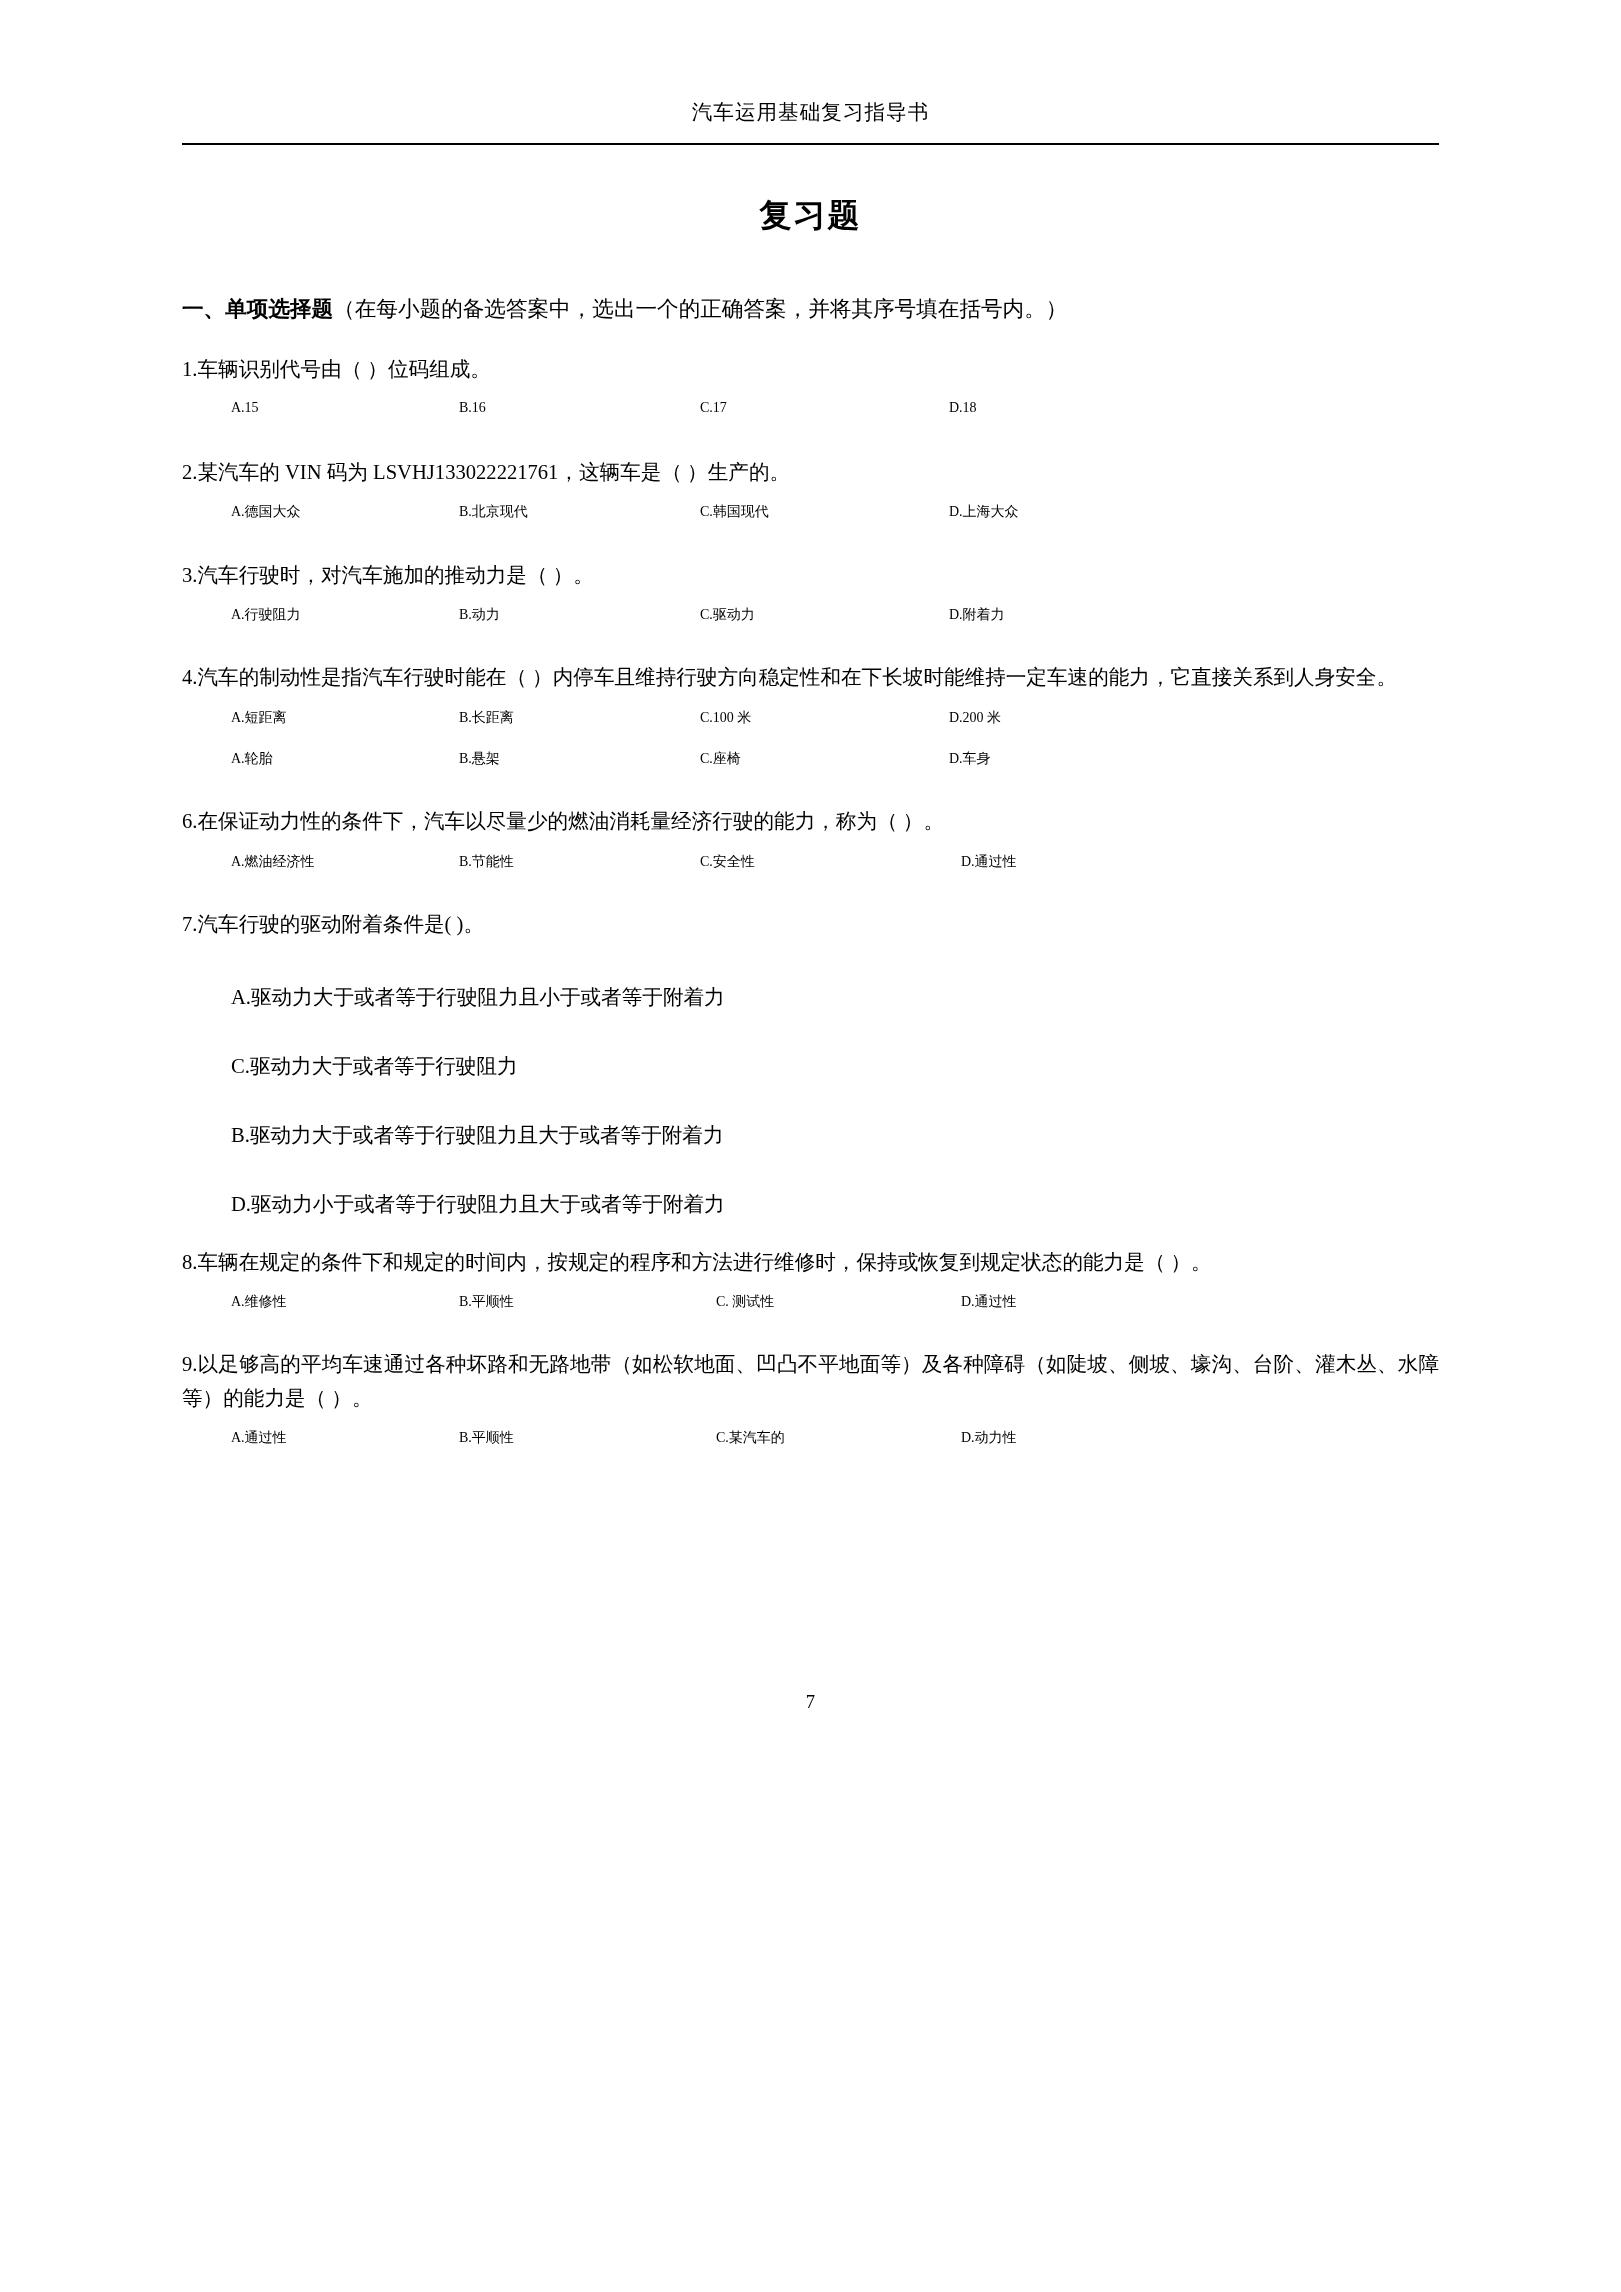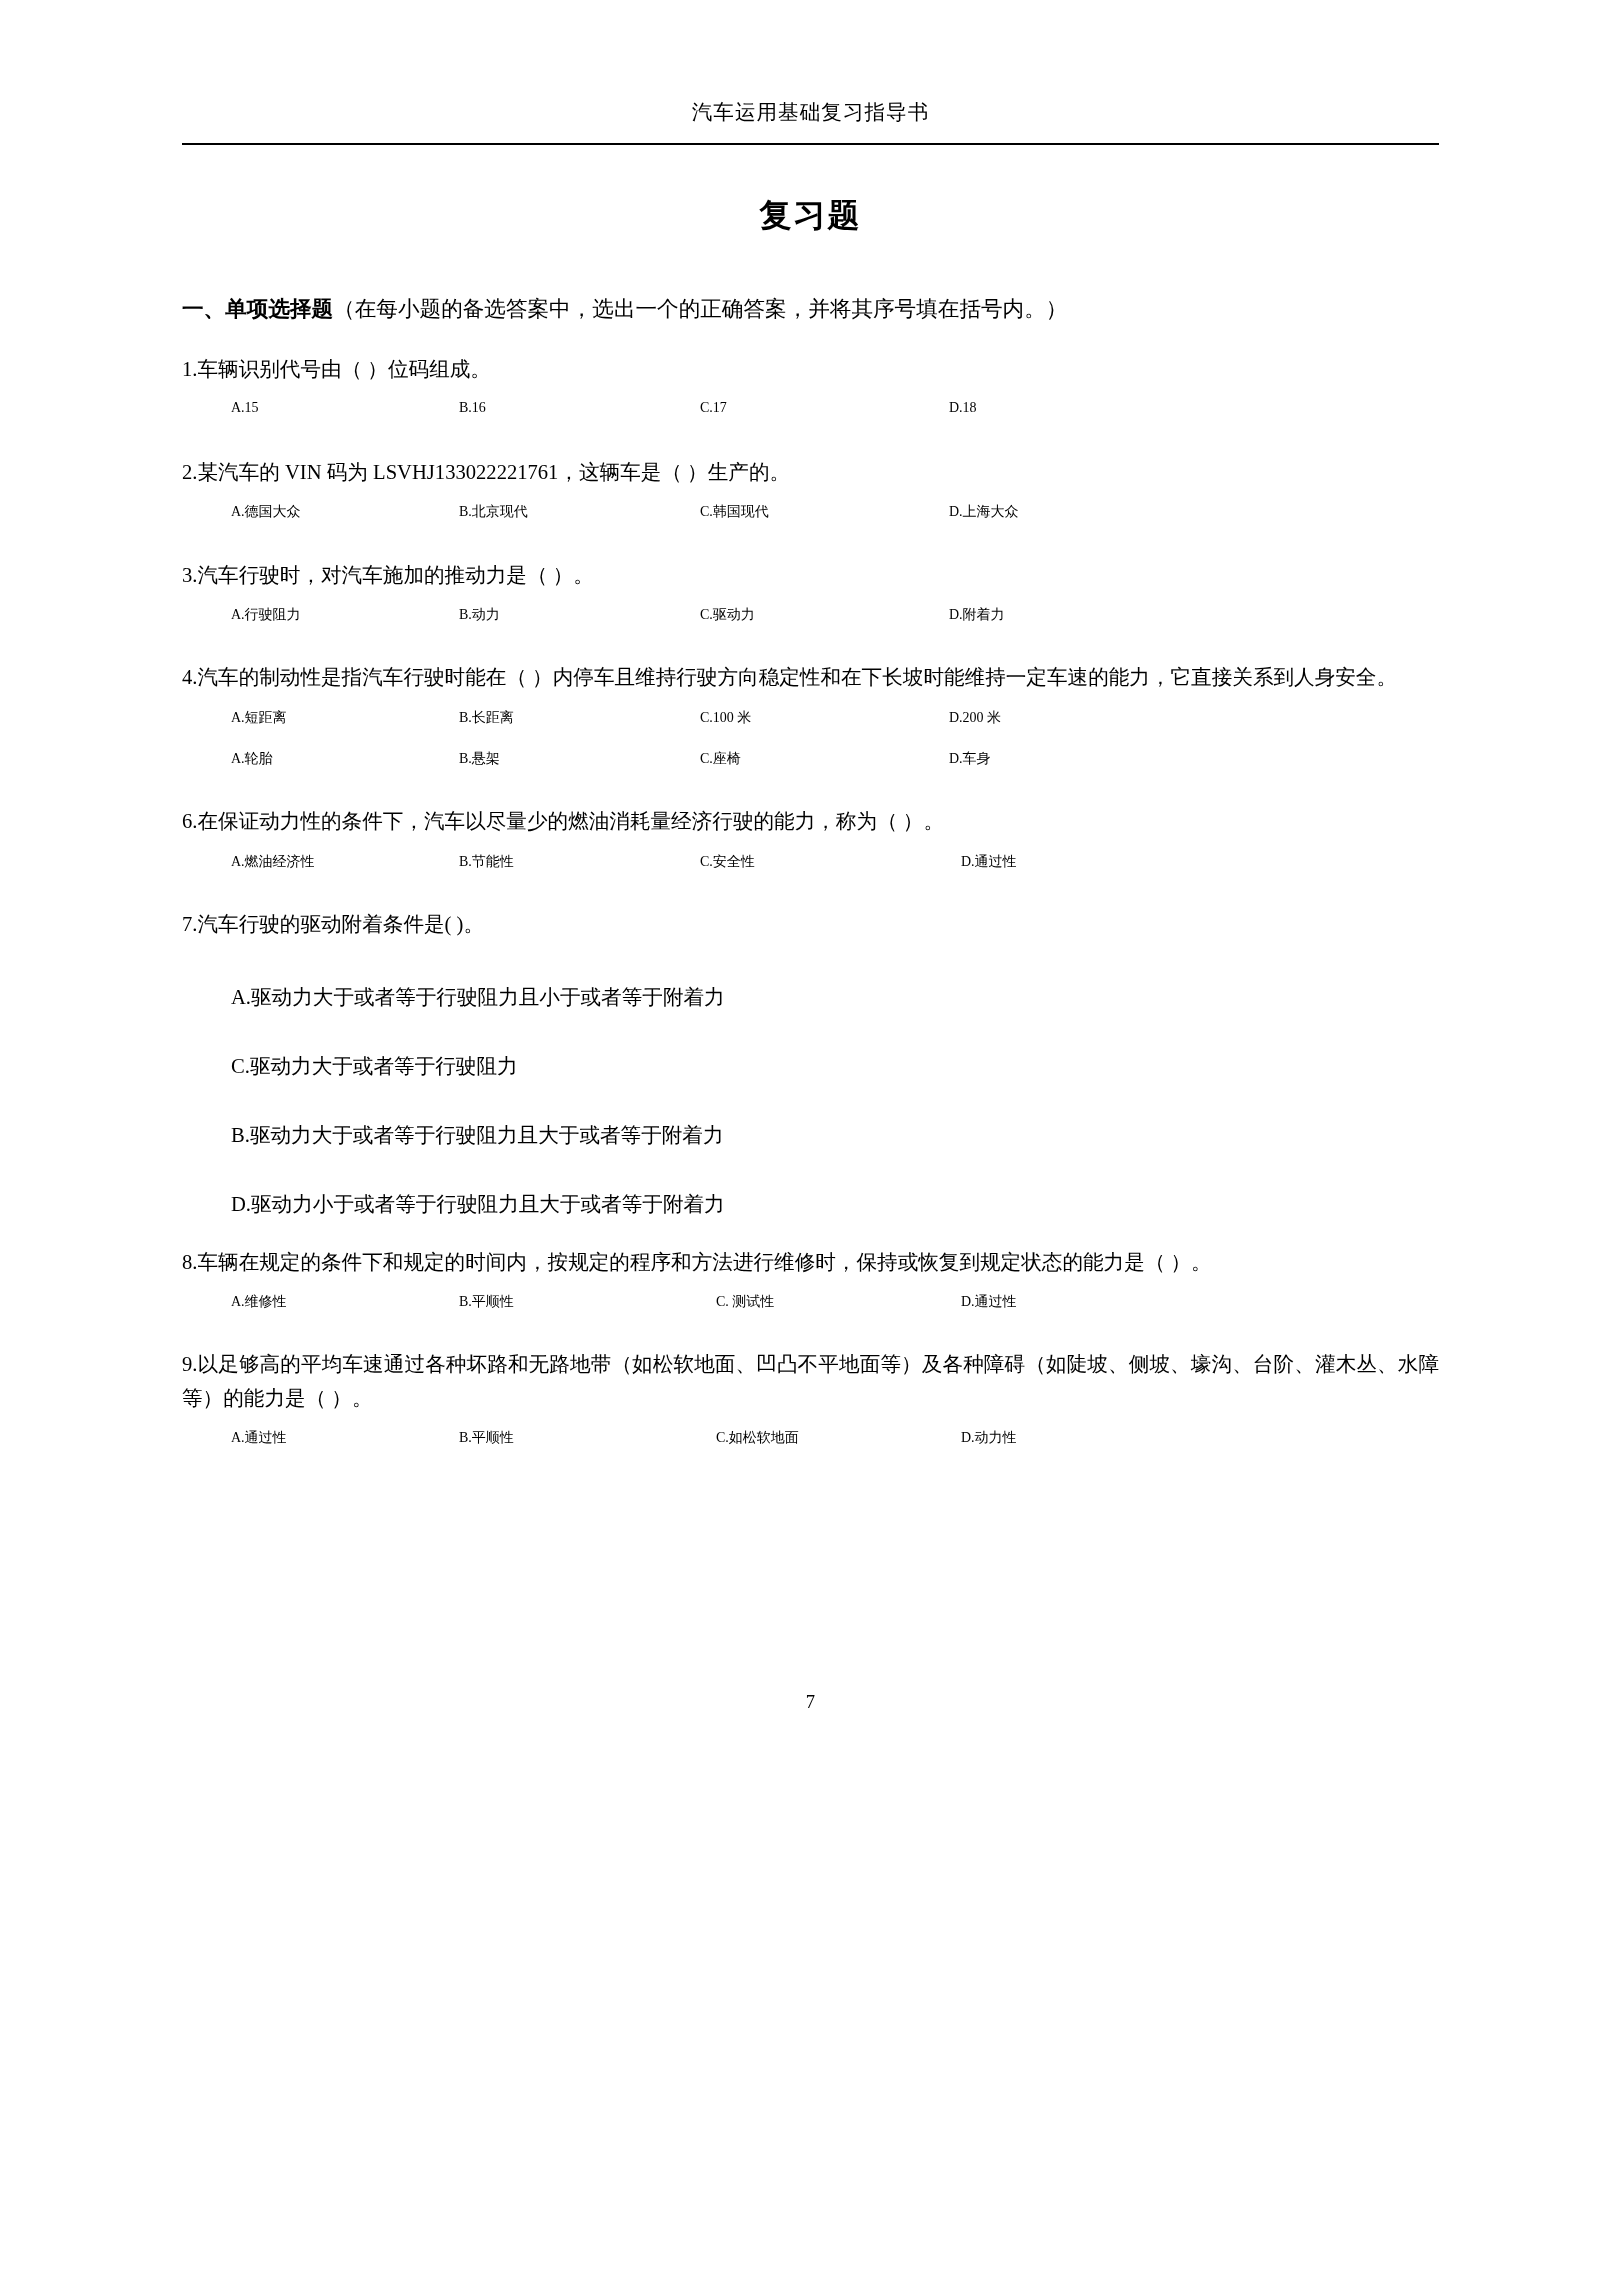--- a/index.html
+++ b/index.html
@@ -177,21 +177,21 @@
       <span class="opt" style="left:49px;">A.维修性</span>
       <span class="opt" style="left:277px;">B.平顺性</span>
       <span class="opt" style="left:534px;">C. 测试性</span>
       <span class="opt" style="left:779px;">D.通过性</span>
     </div>
 
     <div class="question">9.以足够高的平均车速通过各种坏路和无路地带（如松软地面、凹凸不平地面等）及各种障碍（如陡坡、侧坡、壕沟、台阶、灌木丛、水障等）的能力是（        ）。</div>
     <div class="options">
       <span class="opt" style="left:49px;">A.通过性</span>
       <span class="opt" style="left:277px;">B.平顺性</span>
-      <span class="opt" style="left:534px;">C.如松软地面</span>
+      <span class="opt" style="left:534px;">C.某汽车的</span>
       <span class="opt" style="left:779px;">D.动力性</span>
     </div>
 
   </div>
 
   <div class="page-number">7</div>
 </div>
 
 
 </body></html>

